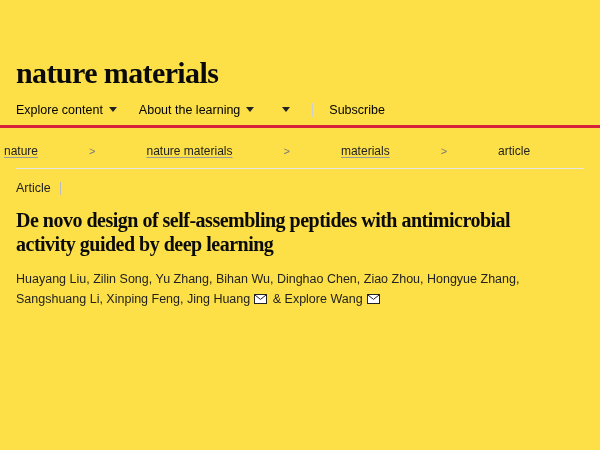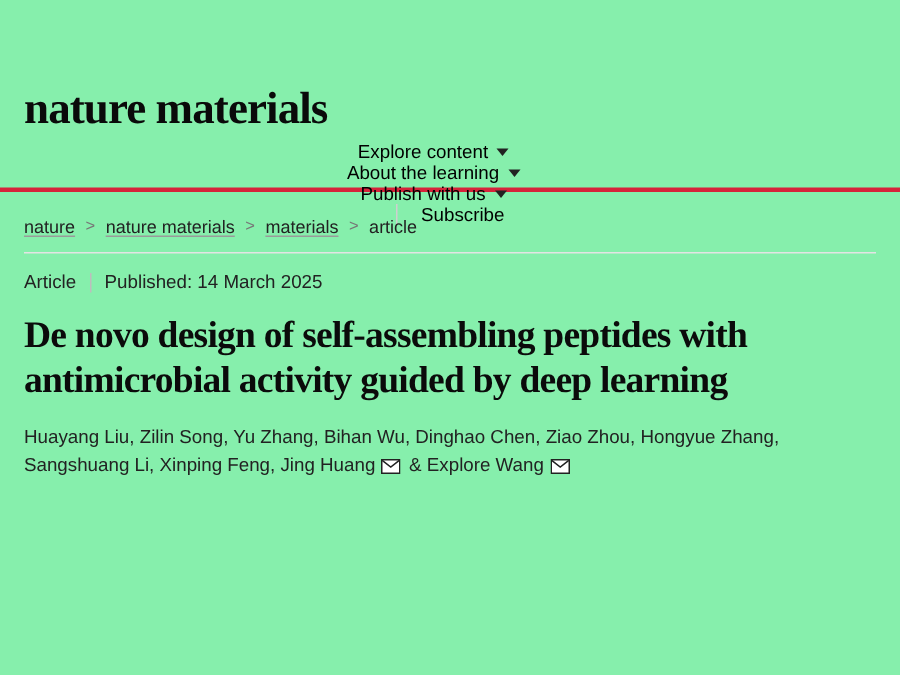--- a/index.html
+++ b/index.html
@@ -11,21 +11,21 @@
     width: 600px;
     height: 450px;
     overflow: hidden;
     font-family: "Liberation Serif", serif;
     color: #222;
   }
   .page {
     position: relative;
     width: 600px;
     height: 450px;
-    background: #86efac;
+    background: #fde047;
     box-sizing: border-box;
   }
   .top-gap {
     height: 30px;
   }
   .masthead {
     padding: 28px 16px 6px 16px;
   }
   .journal-title {
     font-family: "Liberation Serif", serif;
@@ -39,21 +39,20 @@
   .navbar {
     display: flex;
     align-items: center;
     padding: 0 16px;
     height: 34px;
     font-family: "Liberation Sans", sans-serif;
     font-size: 12.5px;
     color: #000;
     border-bottom: 3px solid #d6233a;
     box-sizing: border-box;
-    flex-direction: column;
   }
   .nav-item {
     display: flex;
     align-items: center;
     margin-right: 22px;
     white-space: nowrap;
     cursor: pointer;
   }
   .nav-item.last {
     margin-right: 0;
@@ -66,24 +65,25 @@
     margin-left: 6px;
     width: 0;
     height: 0;
     border-left: 4px solid transparent;
     border-right: 4px solid transparent;
     border-top: 5px solid #222;
   }
   .breadcrumb {
     display: flex;
     align-items: center;
-    padding: 16px 16px 10px 16px;
+    padding: 16px 16px 10px 4px;
     font-family: "Liberation Sans", sans-serif;
     font-size: 12px;
     color: #333;
+    gap: 44px;
   }
   .crumb-link {
     color: #222;
     text-decoration: underline;
     text-decoration-color: #9a9a9a;
     text-underline-offset: 2px;
     cursor: pointer;
   }
   .crumb-current {
     color: #222;
@@ -109,21 +109,21 @@
   .meta-sep {
     display: inline-block;
     width: 1px;
     height: 13px;
     background: #bdbdbd;
     margin: 0 9px;
   }
   h1.article-title {
     margin: 10px 16px 14px 16px;
     font-family: "Liberation Serif", serif;
-    font-size: 25px;
+    font-size: 20px;
     line-height: 1.18;
     font-weight: 700;
     letter-spacing: -0.5px;
     color: #0b0b0b;
     max-width: 540px;
   }
   .authors {
     margin: 0 16px;
     max-width: 572px;
     font-family: "Liberation Sans", sans-serif;
@@ -160,21 +160,20 @@
   <div class="navbar">
     <div class="nav-item">
       <span>Explore content</span>
       <span class="caret"></span>
     </div>
     <div class="nav-item">
       <span>About the learning</span>
       <span class="caret"></span>
     </div>
     <div class="nav-item">
-      <span>Publish with us</span>
       <span class="caret"></span>
     </div>
     <div class="nav-item last">
       <span>Subscribe</span>
     </div>
   </div>
 
   <div class="breadcrumb">
     <span class="crumb-link">nature</span>
     <span class="crumb-sep">&gt;</span>
@@ -183,21 +182,20 @@
     <span class="crumb-link">materials</span>
     <span class="crumb-sep">&gt;</span>
     <span class="crumb-current">article</span>
   </div>
 
   <div class="rule"></div>
 
   <div class="meta">
     <span>Article</span>
     <span class="meta-sep"></span>
-    <span>Published: 14 March 2025</span>
   </div>
 
   <h1 class="article-title">De novo design of self-assembling peptides with antimicrobial activity guided by deep learning</h1>
 
   <div class="authors">
     <span class="author">Huayang Liu</span><span>, </span><span class="author">Zilin Song</span><span>, </span><span class="author">Yu Zhang</span><span>, </span><span class="author">Bihan Wu</span><span>, </span><span class="author">Dinghao Chen</span><span>, </span><span class="author">Ziao Zhou</span><span>, </span><span class="author">Hongyue Zhang</span><span>, </span><span class="author">Sangshuang Li</span><span>, </span><span class="author">Xinping Feng</span><span>, </span><span class="author">Jing Huang</span><span class="mail-icon"><svg width="13" height="10" viewBox="0 0 13 10">
           <rect x="0.5" y="0.5" width="12" height="9" fill="#ffffff" stroke="#222" stroke-width="1"></rect>
           <path d="M0.8 0.9 L6.5 5.4 L12.2 0.9" fill="none" stroke="#222" stroke-width="1"></path>
         </svg></span> <span class="amp">&amp;</span> <span class="author">Explore Wang</span><span class="mail-icon"><svg width="13" height="10" viewBox="0 0 13 10">
           <rect x="0.5" y="0.5" width="12" height="9" fill="#ffffff" stroke="#222" stroke-width="1"></rect>

